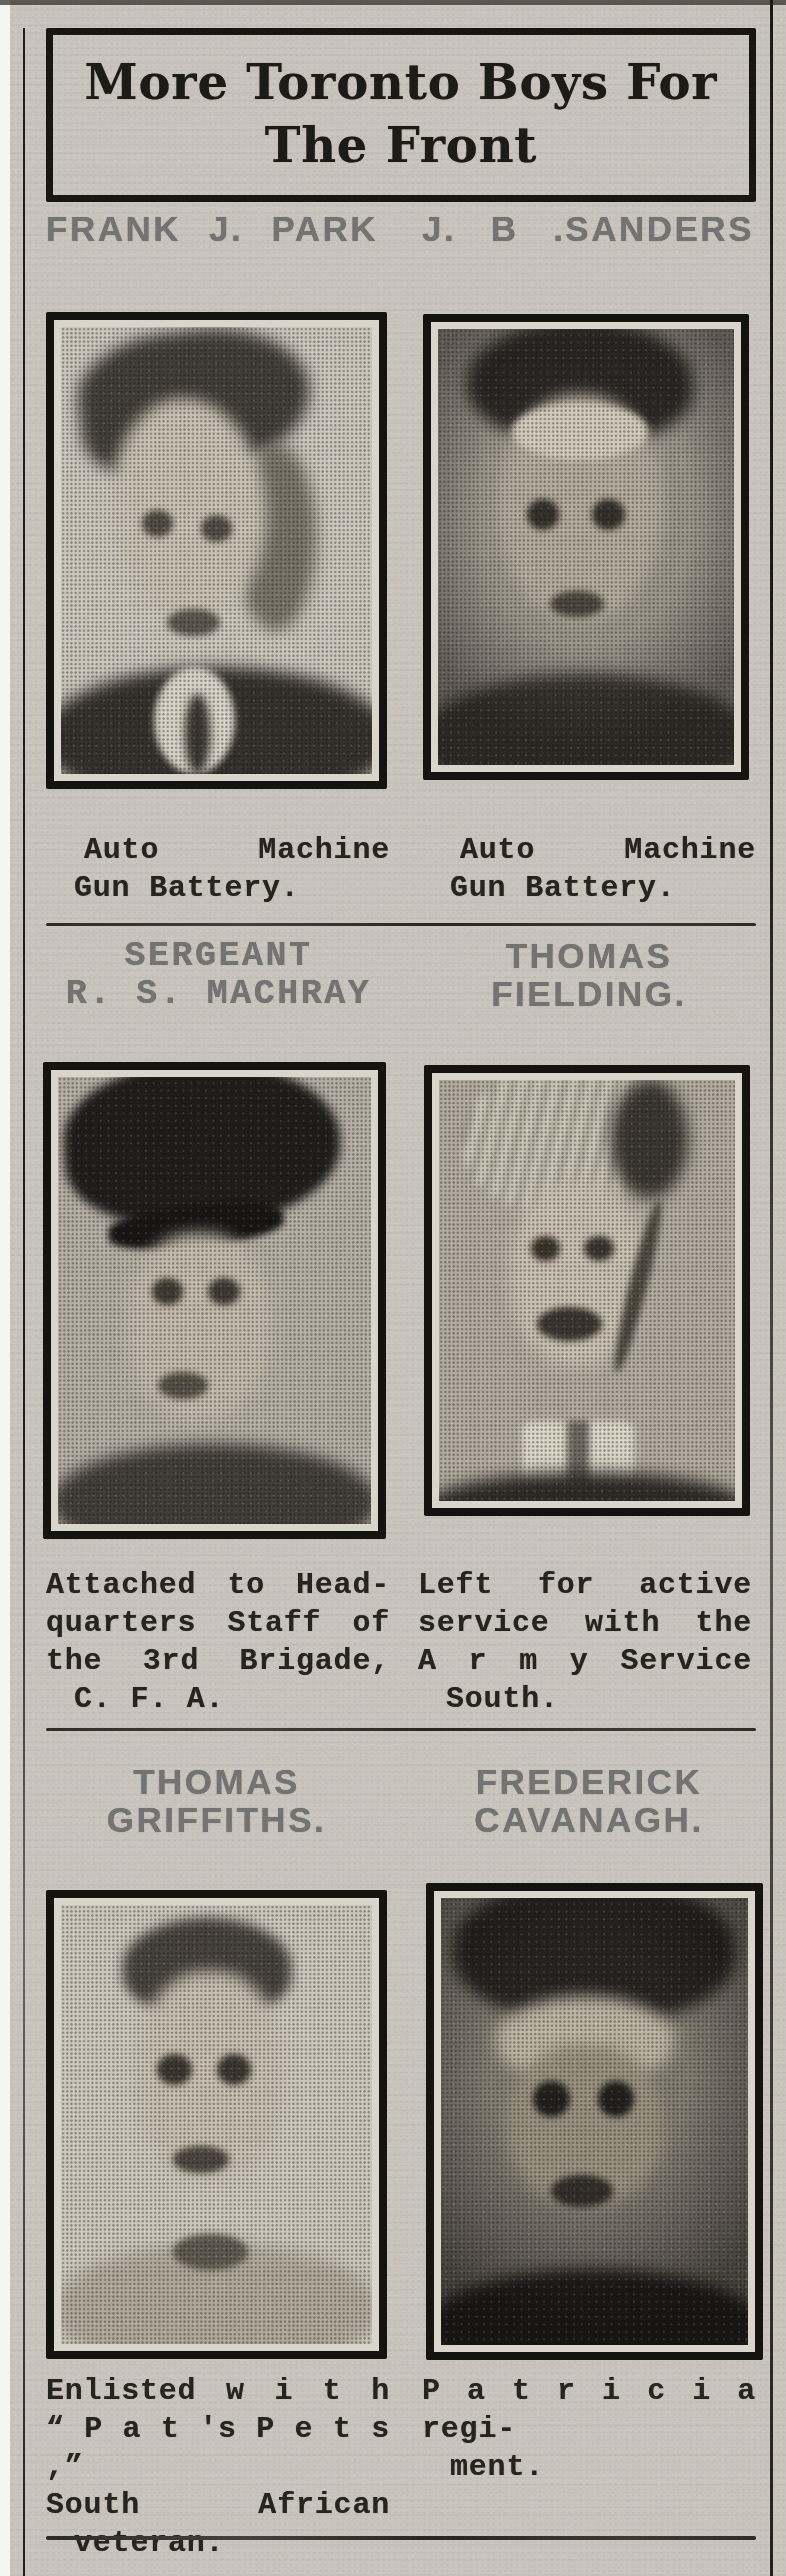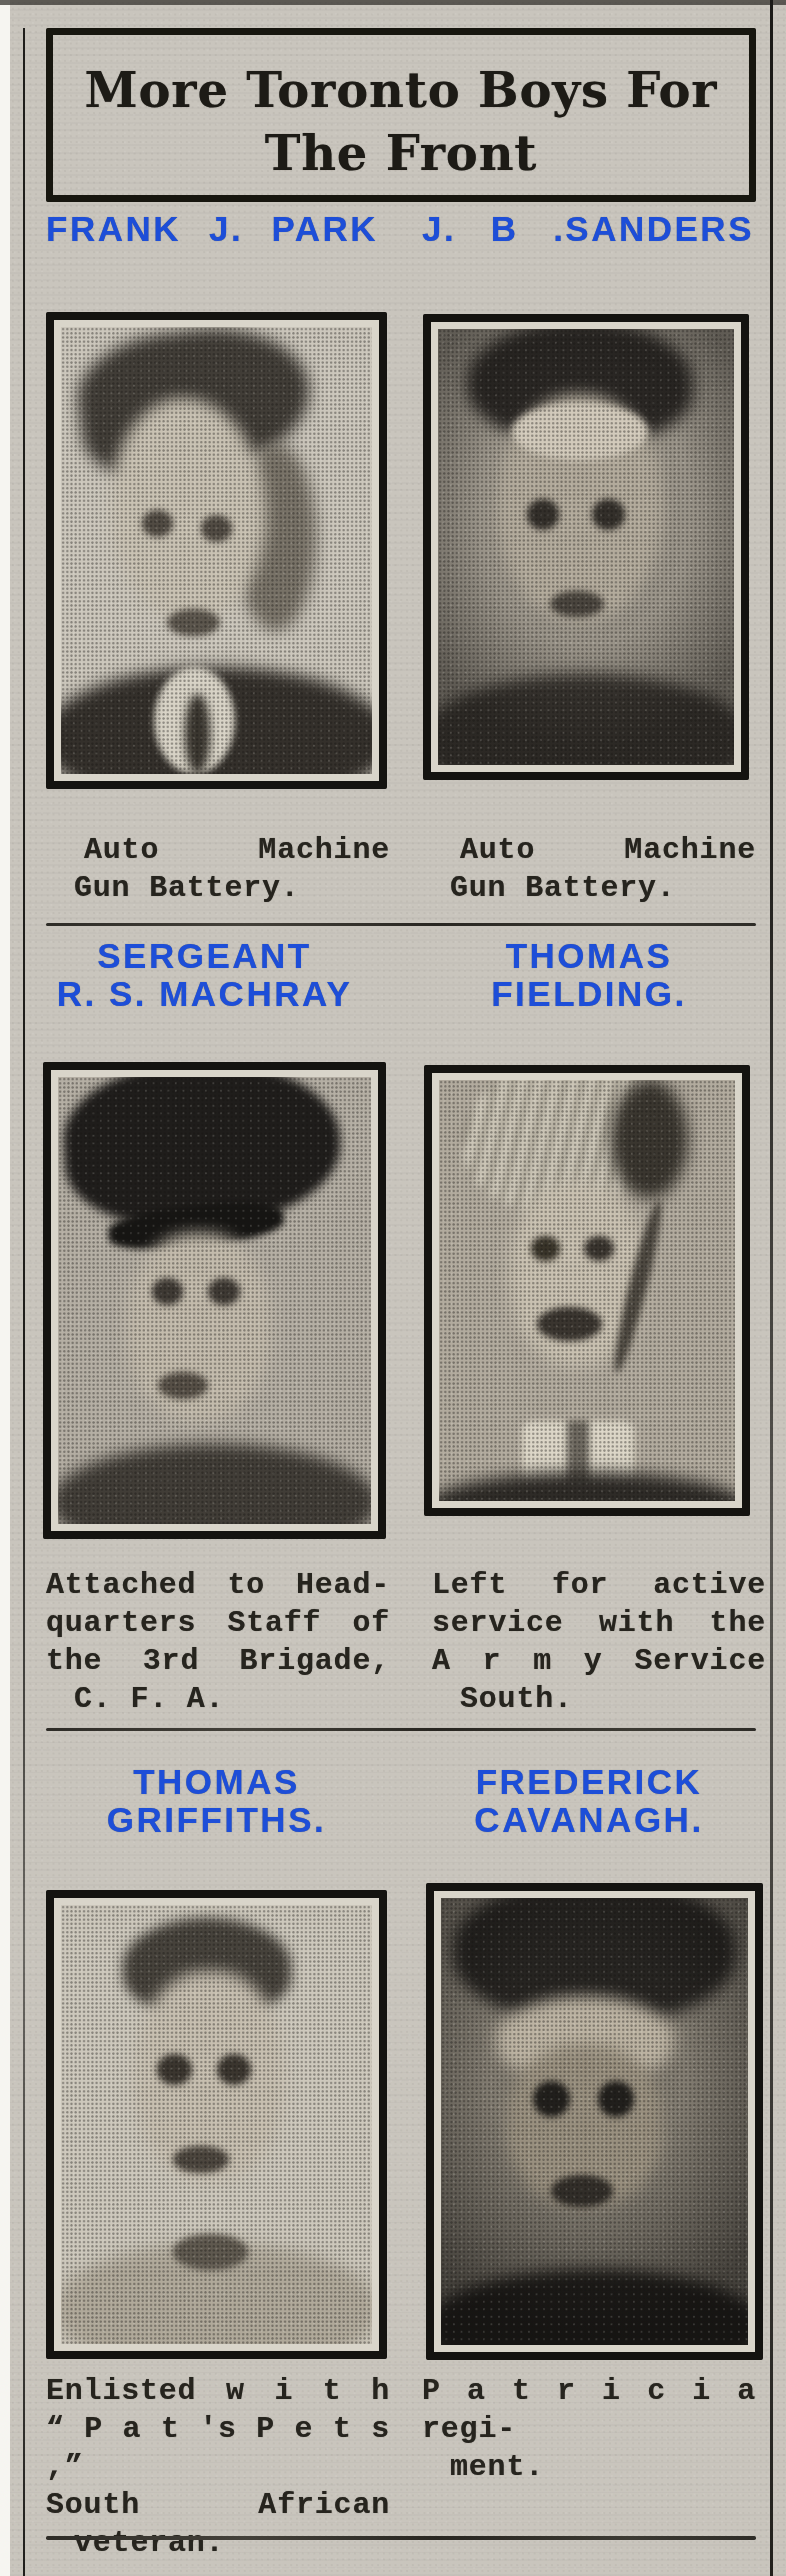--- a/index.html
+++ b/index.html
@@ -24,23 +24,23 @@
 
   .title-box{
     position:absolute;left:46px;top:28px;width:710px;height:174px;
     border:7.5px solid #17160f;box-sizing:border-box;border-radius:1.7px;
   }
   .headline{
     font-family:"DejaVu Serif",serif;font-weight:bold;color:#1d1b16;
     font-size:48px;line-height:63px;text-align:center;letter-spacing:0.8px;
     text-shadow:0 0 0.8px rgba(25,23,18,.55);
   }
-  .headline-block{margin-top:24px;}
-
-  .names{position:absolute;color:#1d4ed8;}
+  .headline-block{margin-top:16px;}
+
+  .names{position:absolute;color:#737373;}
   .name-line{
     font-weight:bold;font-size:35px;line-height:38px;letter-spacing:2.5px;
     text-align:center;white-space:nowrap;
     text-shadow:0 0 0.8px rgba(30,28,22,.5);
   }
   .names-justify .name-line{text-align:justify;text-align-last:justify;white-space:normal;}
 
   .cap{position:absolute;color:#26241e;}
   .cap-line{
     font-weight:bold;font-size:30px;line-height:38px;letter-spacing:0.8px;
@@ -186,21 +186,21 @@
     <div class="cap-line">Auto Machine</div>
     <div class="cap-line">Gun Battery.</div>
   </div>
   <div class="cap cap-indent" style="left:422px;top:831px;width:334px;">
     <div class="cap-line">Auto Machine</div>
     <div class="cap-line">Gun Battery.</div>
   </div>
 
   <div class="divider" style="left:46px;top:923px;width:710px;"></div>
 
-  <div class="names" style="left:34px;top:937px;width:341px;">
+  <div class="names" style="left:48px;top:937px;width:341px;font-family:Liberation Mono, monospace;">
     <div class="name-line">SERGEANT</div>
     <div class="name-line">R. S. MACHRAY</div>
   </div>
   <div class="names" style="left:422px;top:937px;width:334px;">
     <div class="name-line">THOMAS</div>
     <div class="name-line">FIELDING.</div>
   </div>
 
   <div class="photo p3" style="left:43px;top:1062px;width:343px;height:477px;">
     <div class="inner">
@@ -226,21 +226,21 @@
       <span class="ph b"></span>
     </div>
   </div>
 
   <div class="cap" style="left:46px;top:1566px;width:344px;">
     <div class="cap-line">Attached to Head-</div>
     <div class="cap-line">quarters Staff of</div>
     <div class="cap-line">the 3rd Brigade,</div>
     <div class="cap-line">C. F. A.</div>
   </div>
-  <div class="cap" style="left:432px;top:1566px;width:334px;">
+  <div class="cap" style="left:418px;top:1566px;width:334px;">
     <div class="cap-line">Left for active</div>
     <div class="cap-line">service with the</div>
     <div class="cap-line">A r m y Service</div>
     <div class="cap-line">South.</div>
   </div>
 
   <div class="divider" style="left:46px;top:1728px;width:710px;"></div>
 
   <div class="names" style="left:46px;top:1763px;width:341px;">
     <div class="name-line">THOMAS</div>

